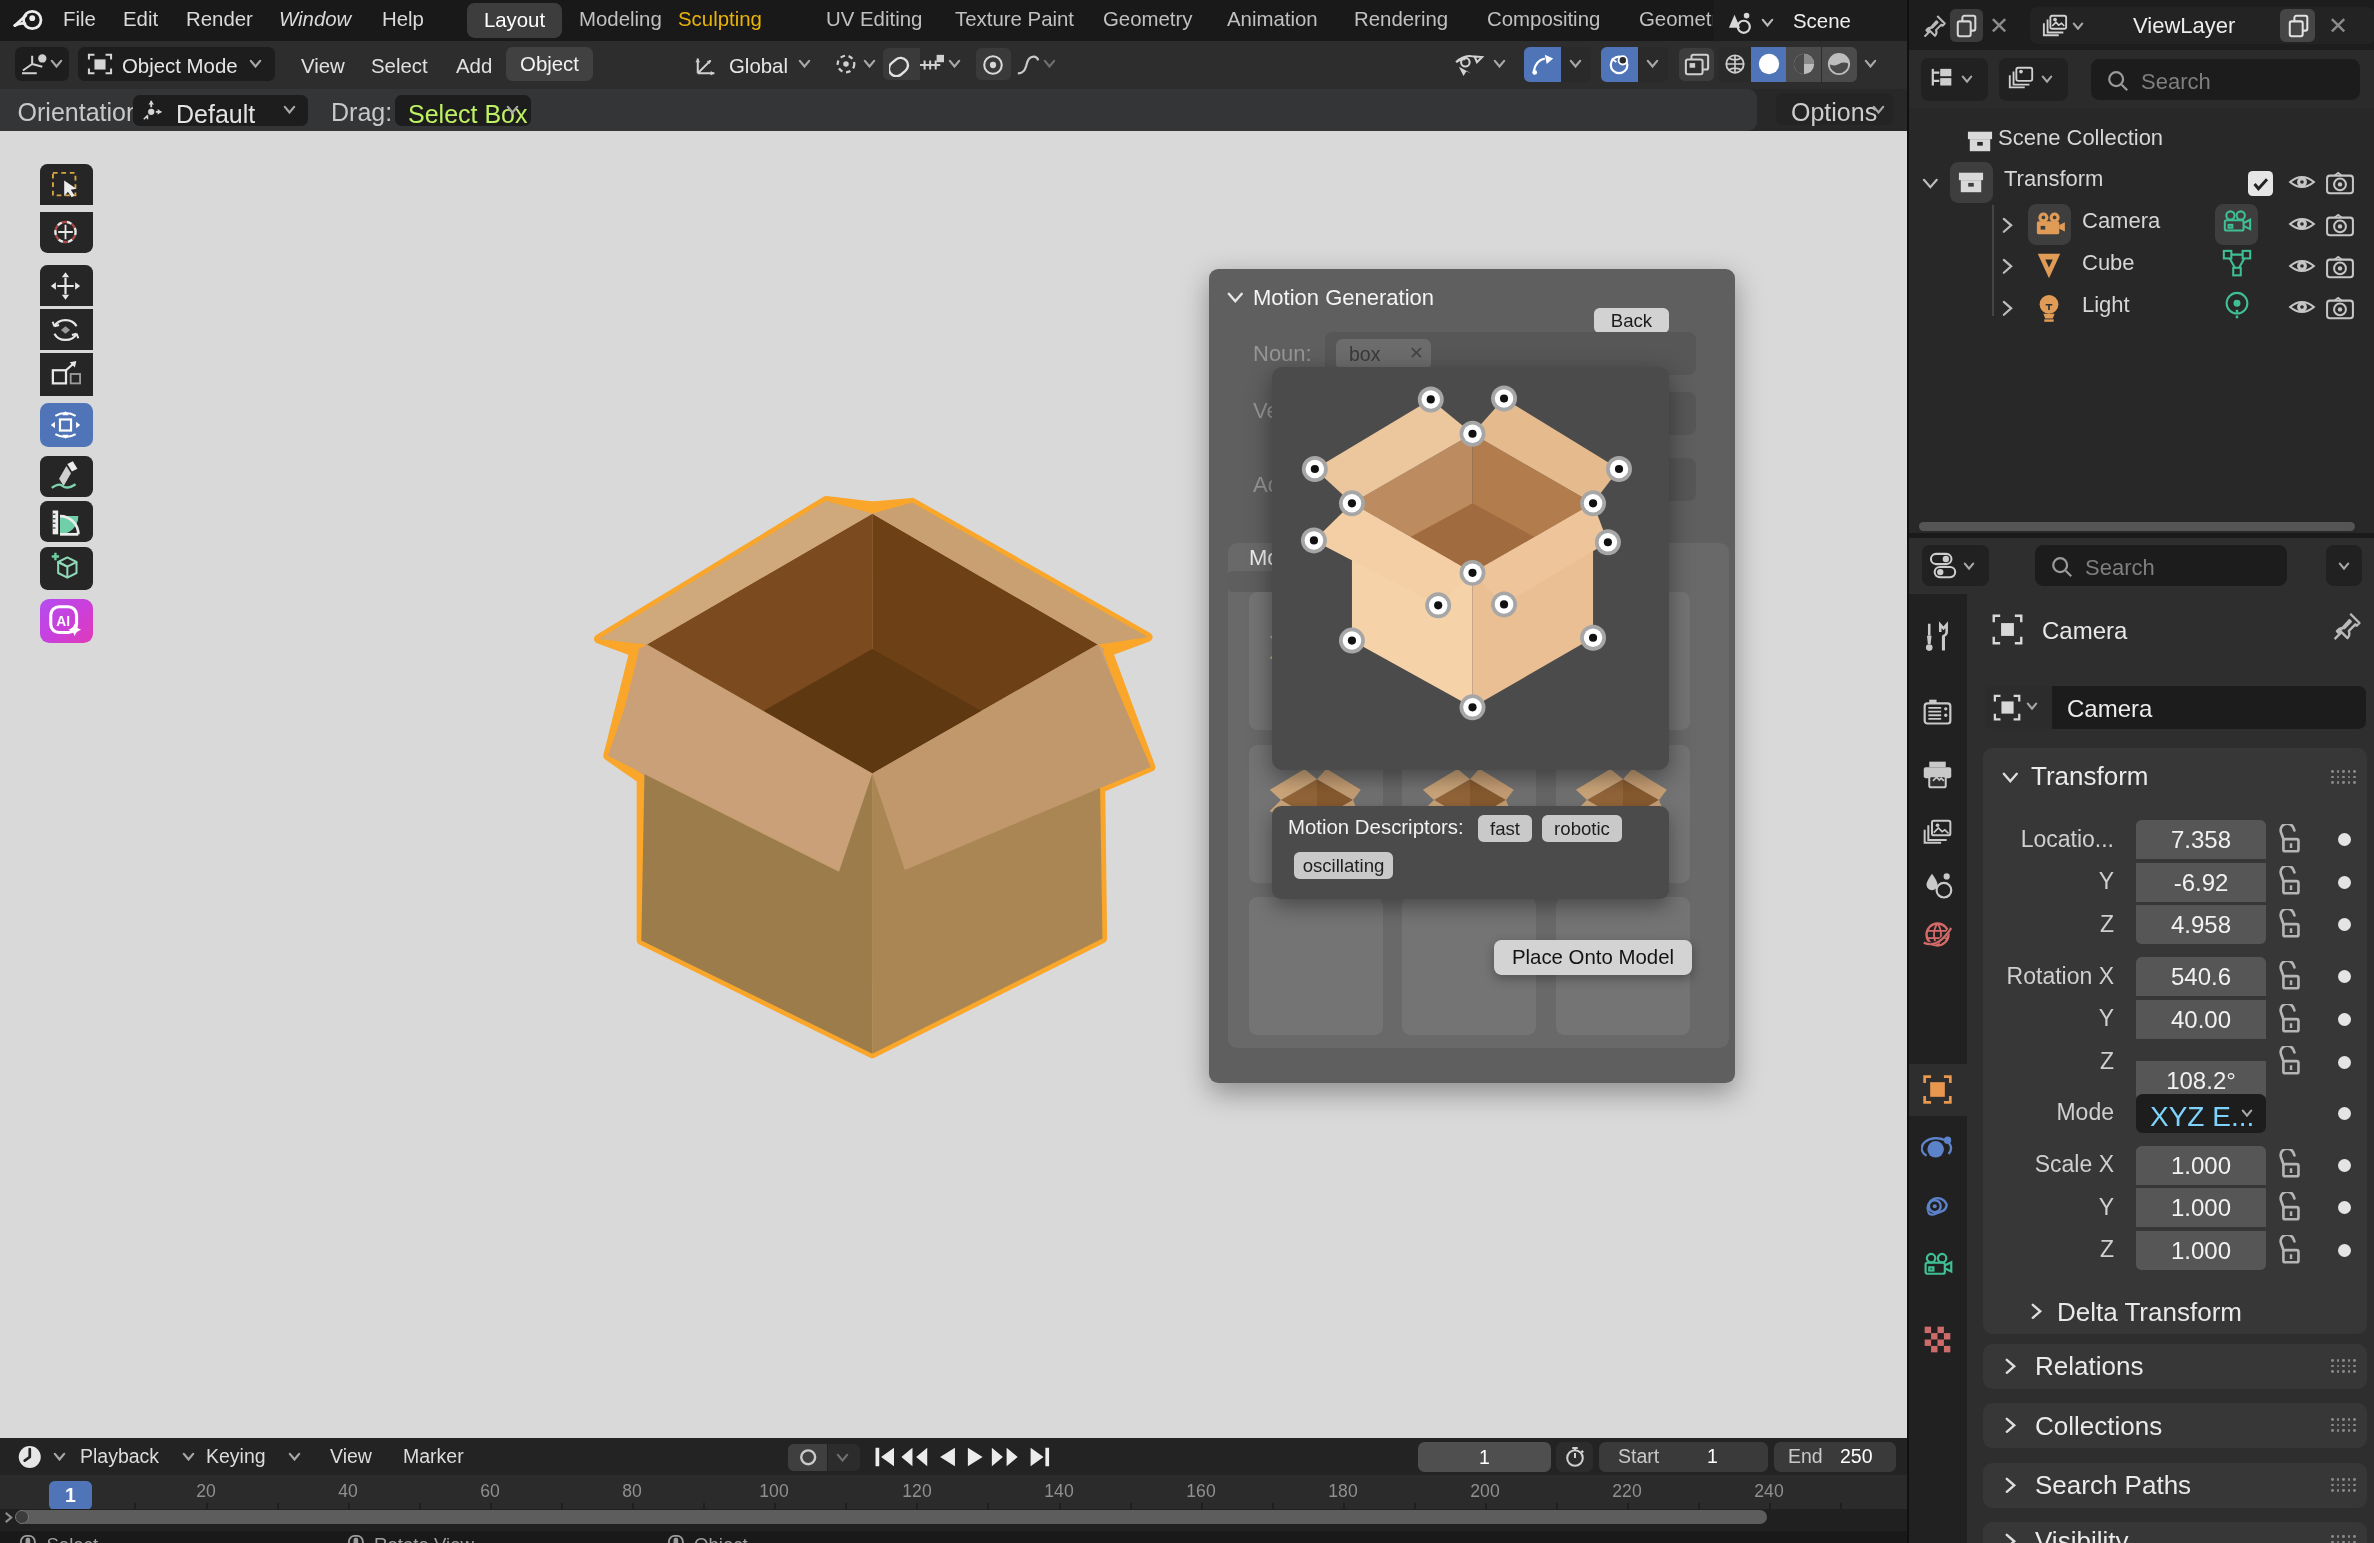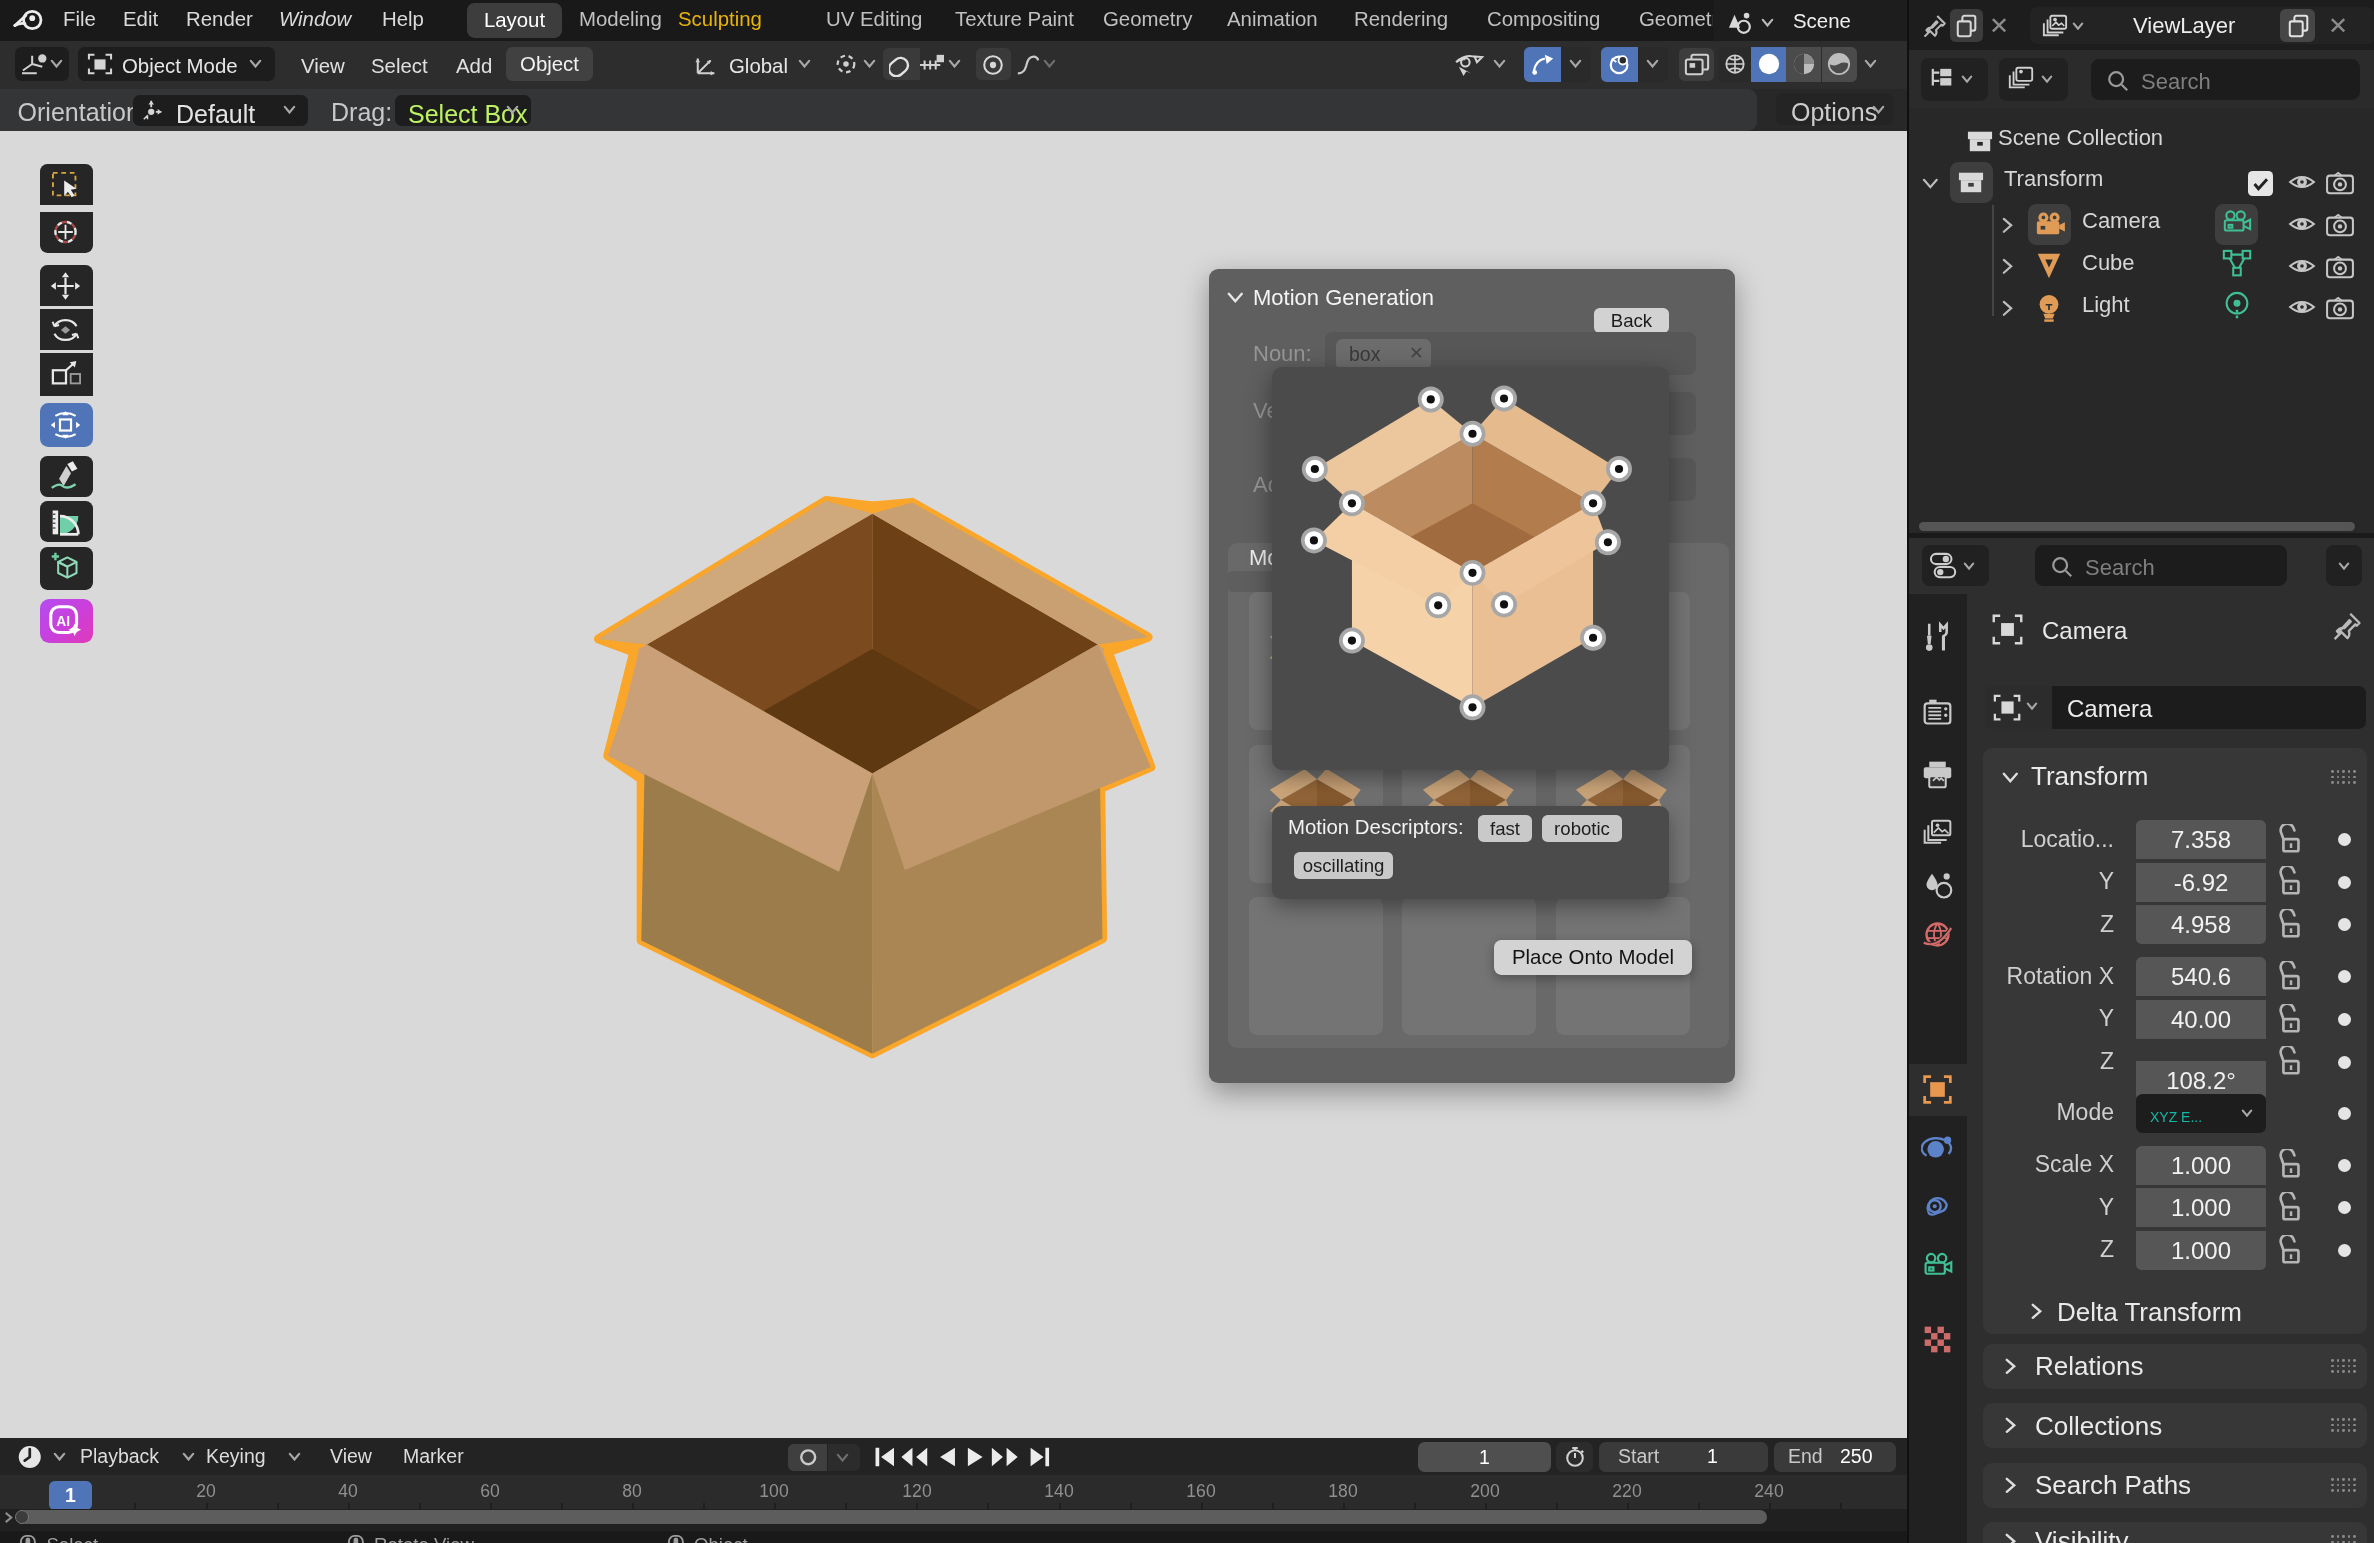--- a/index.html
+++ b/index.html
@@ -945,21 +945,21 @@
         <div style="position:absolute;left:0;top:1048px;width:205px;text-align:right;font-size:23px;color:#cfcfcf;">Z</div>
         <div style="position:absolute;left:227px;top:1061px;width:130px;height:39px;background:#565656;border-radius:0 0 5.6px 5.6px;text-align:center;line-height:39px;font-size:24px;color:#f1f1f1;">108.2°</div>
         <svg style="position:absolute;left:365px;top:1046px;" width="32" height="32" viewBox="0 0 34 34">
           <path d="M10 16 l-2.5 -7 a7 7 0 0 1 13.2 -4.8 l1 2.6" fill="none" stroke="#b5b5b5" stroke-width="2.8" stroke-linecap="round"></path>
           <rect x="10" y="16" width="16" height="13" rx="2" fill="none" stroke="#b5b5b5" stroke-width="2.8"></rect>
           <rect x="16.8" y="20.5" width="2.6" height="5" fill="#b5b5b5"></rect>
         </svg>
         <div style="position:absolute;left:429px;top:1056px;width:13px;height:13px;border-radius:50%;background:#e4e4e4;"></div>
         <div style="position:absolute;left:0;top:1099px;width:205px;text-align:right;font-size:23px;color:#cfcfcf;">Mode</div>
         <div style="position:absolute;left:227px;top:1094px;width:130px;height:39px;background:#1d1d1d;border-radius:6.5px;"></div>
-        <div style="position:absolute;left:241px;top:1101px;font-size:14px;color:#14b8a6;white-space:nowrap;margin-top:8px;">XYZ E...</div>
+        <div style="position:absolute;left:241px;top:1101px;font-size:28px;color:#7dd3fc;white-space:nowrap;">XYZ E...</div>
         <svg style="position:absolute;left:332px;top:1109px;" width="12" height="8.3" viewBox="0 0 14 10">
           <path d="M2 2 L7 8 L12 2" stroke="#a8a8a8" stroke-width="2.6" fill="none" stroke-linecap="round"></path>
         </svg>
         <div style="position:absolute;left:429px;top:1107px;width:13px;height:13px;border-radius:50%;background:#e4e4e4;"></div>
         <div style="position:absolute;left:0;top:1151px;width:205px;text-align:right;font-size:23px;color:#cfcfcf;">Scale X</div>
         <div style="position:absolute;left:227px;top:1146px;width:130px;height:39px;background:#565656;border-radius:5.6px 5.6px 0 0;text-align:center;line-height:39px;font-size:24px;color:#f1f1f1;">1.000</div>
         <svg style="position:absolute;left:365px;top:1149px;" width="32" height="32" viewBox="0 0 34 34">
           <path d="M10 16 l-2.5 -7 a7 7 0 0 1 13.2 -4.8 l1 2.6" fill="none" stroke="#b5b5b5" stroke-width="2.8" stroke-linecap="round"></path>
           <rect x="10" y="16" width="16" height="13" rx="2" fill="none" stroke="#b5b5b5" stroke-width="2.8"></rect>
           <rect x="16.8" y="20.5" width="2.6" height="5" fill="#b5b5b5"></rect>

